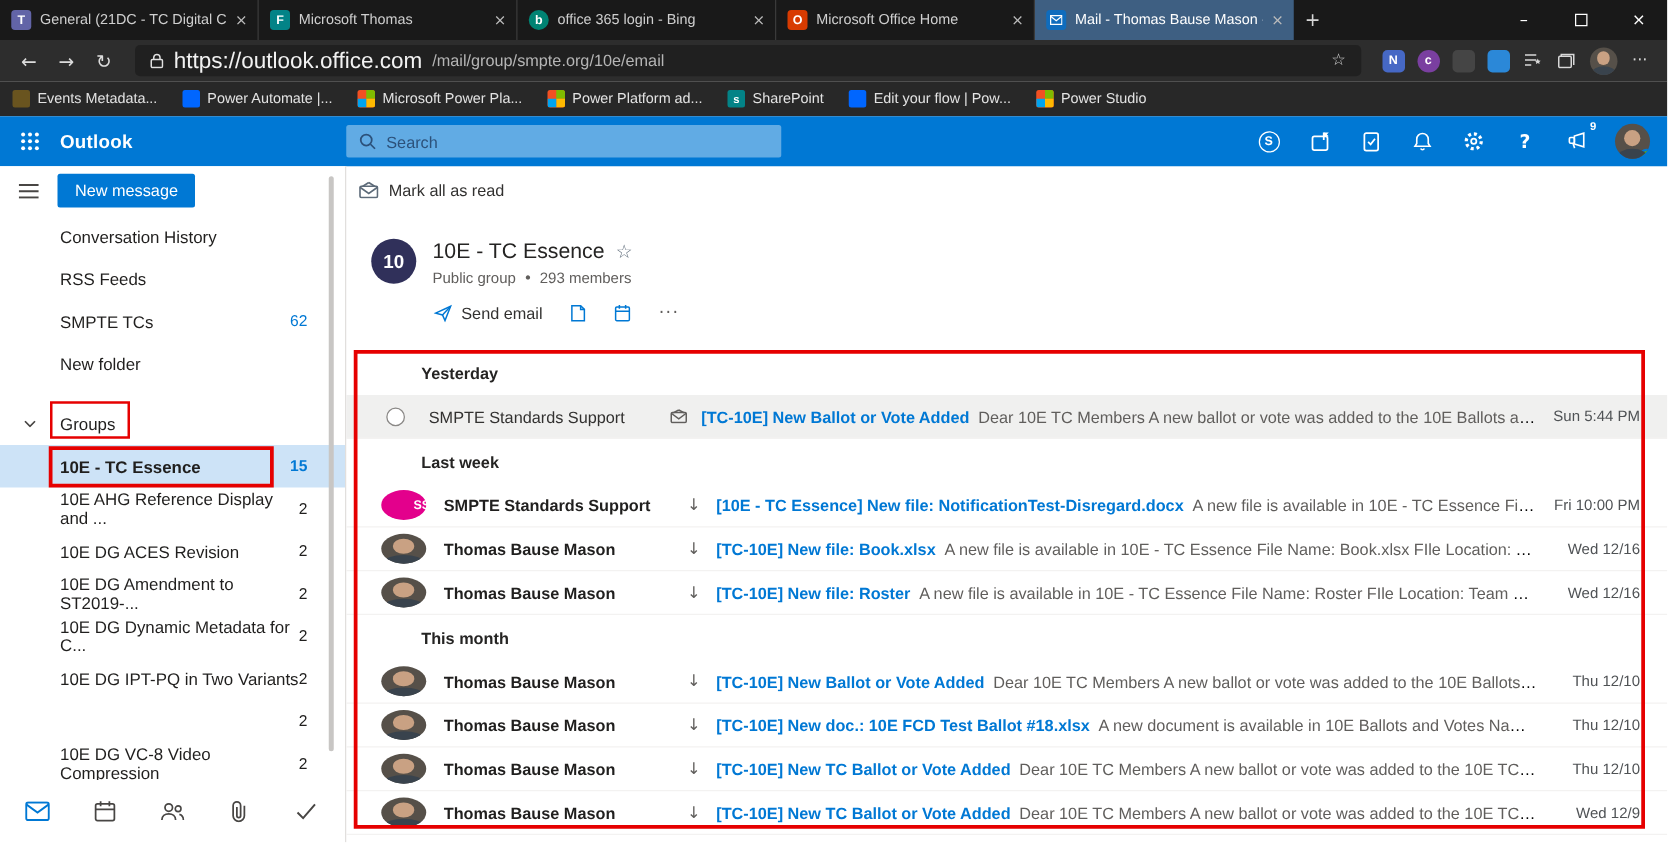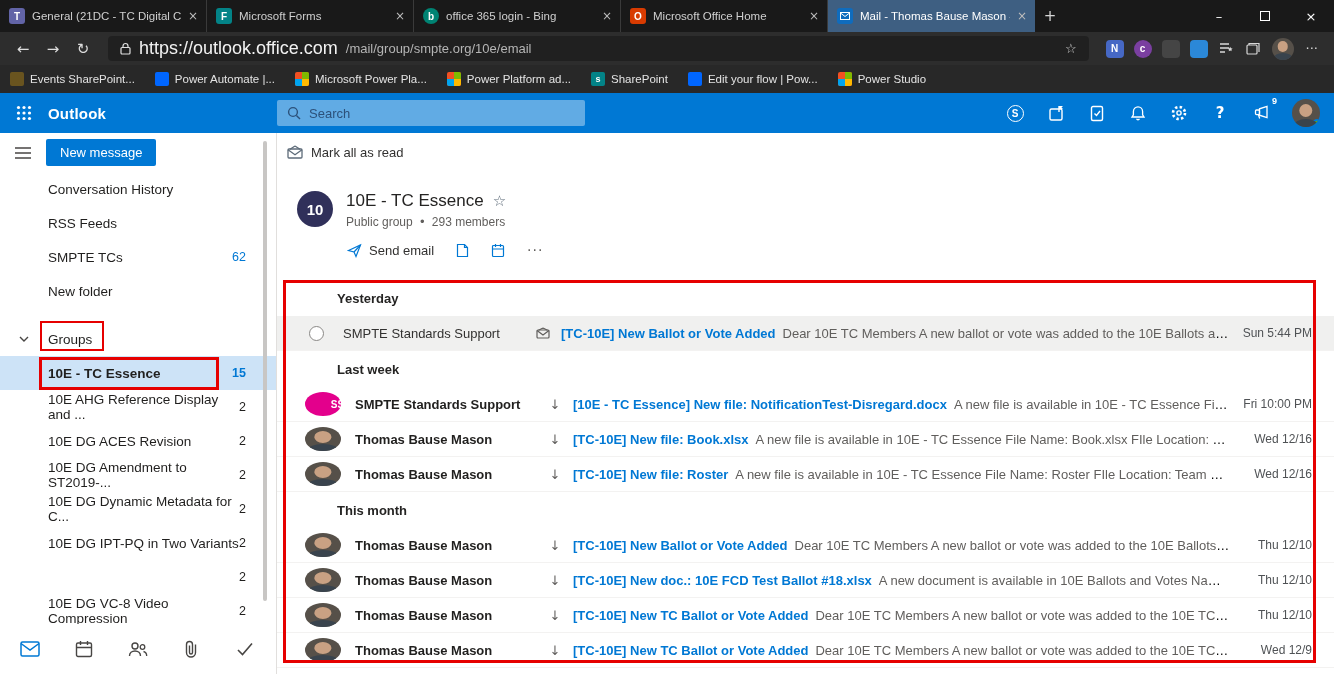--- a/index.html
+++ b/index.html
@@ -45,21 +45,21 @@
   .bm-solid0 { background:#69541f; } .bm-flow { background:#0066ff; } .bm-sp { background:#038387; }
   .ms-logo { position:relative; background:#f25022; overflow:hidden; }
   .ms-logo::before { content:""; position:absolute; right:0; top:0; width:50%; height:50%; background:#7fba00; }
   .ms-logo::after { content:""; position:absolute; left:0; bottom:0; width:50%; height:50%; background:#00a4ef; }
   .ms-logo .q4 { position:absolute; right:0; bottom:0; width:50%; height:50%; background:#ffb900; }
 
   
   .ol-header { position:relative; height:40px; background:#0078d4; display:flex; align-items:center; color:#fff; }
   .waffle { width:48px; height:40px; display:flex; align-items:center; justify-content:center; }
   .ol-brand { font-size:15px; font-weight:700; letter-spacing:.2px; }
-  .ol-search { position:absolute; left:277px; top:7px; width:308px; height:26px; background:rgba(255,255,255,.38); border-radius:2px; display:flex; align-items:center; padding:0 10px; gap:8px; }
+  .ol-search { position:absolute; left:277px; top:7px; width:348px; height:26px; background:rgba(255,255,255,.38); border-radius:2px; display:flex; align-items:center; padding:0 10px; gap:8px; }
   .ol-search input { background:transparent; border:none; outline:none; font-size:13px; color:#15334d; width:100%; font-family:inherit; }
   .ol-search input::placeholder { color:#2c517a; opacity:1; }
   .ol-right { position:absolute; right:0; top:0; height:40px; display:flex; align-items:center; gap:21px; padding-right:14px; }
   .hd-icon { width:20px; height:20px; display:flex; align-items:center; justify-content:center; position:relative; }
   .skype-circle { width:17px; height:17px; border:1.5px solid #fff; border-radius:50%; display:flex; align-items:center; justify-content:center; font-size:10px; font-weight:bold; }
   .hd-badge { position:absolute; top:-7px; right:-6px; font-size:9px; font-weight:bold; color:#fff; }
   .hd-avatar { width:28px; height:28px; border-radius:50%; position:relative; }
   .presence { position:absolute; right:-2px; bottom:-2px; width:10px; height:10px; border-radius:50%; background:#6bb700; border:2px solid #0078d4; }
 
   
@@ -131,21 +131,21 @@
 
   <div class="titlebar">
     <div class="tabs">
       <div class="tab">
         <span class="favicon fav-teams">T</span>
         <span class="tab-title">General (21DC - TC Digital Cinem</span>
         <span class="tab-close glyph">×</span>
       </div>
       <div class="tab">
         <span class="favicon fav-forms">F</span>
-        <span class="tab-title">Microsoft Forms</span>
+        <span class="tab-title">Microsoft Thomas</span>
         <span class="tab-close glyph">×</span>
       </div>
       <div class="tab">
         <span class="favicon fav-bing">b</span>
         <span class="tab-title">office 365 login - Bing</span>
         <span class="tab-close glyph">×</span>
       </div>
       <div class="tab">
         <span class="favicon fav-office">O</span>
         <span class="tab-title">Microsoft Office Home</span>
@@ -205,21 +205,21 @@
           </svg>
       </span>
       <span class="mini-avatar avatar-photo"></span>
       <span class="ab-icon glyph">···</span>
     </div>
   </div>
 
   <div class="bookmarksbar">
     <span class="bookmark">
         <span class="bm-ico bm-solid0"></span>
-        <span>Events SharePoint...</span>
+        <span>Events Metadata...</span>
       </span>
     <span class="bookmark">
         <span class="bm-ico bm-flow"></span>
         <span>Power Automate |...</span>
       </span>
     <span class="bookmark">
         <span class="bm-ico ms-logo">
           <span class="q4"></span>
         </span>
         <span>Microsoft Power Pla...</span>

